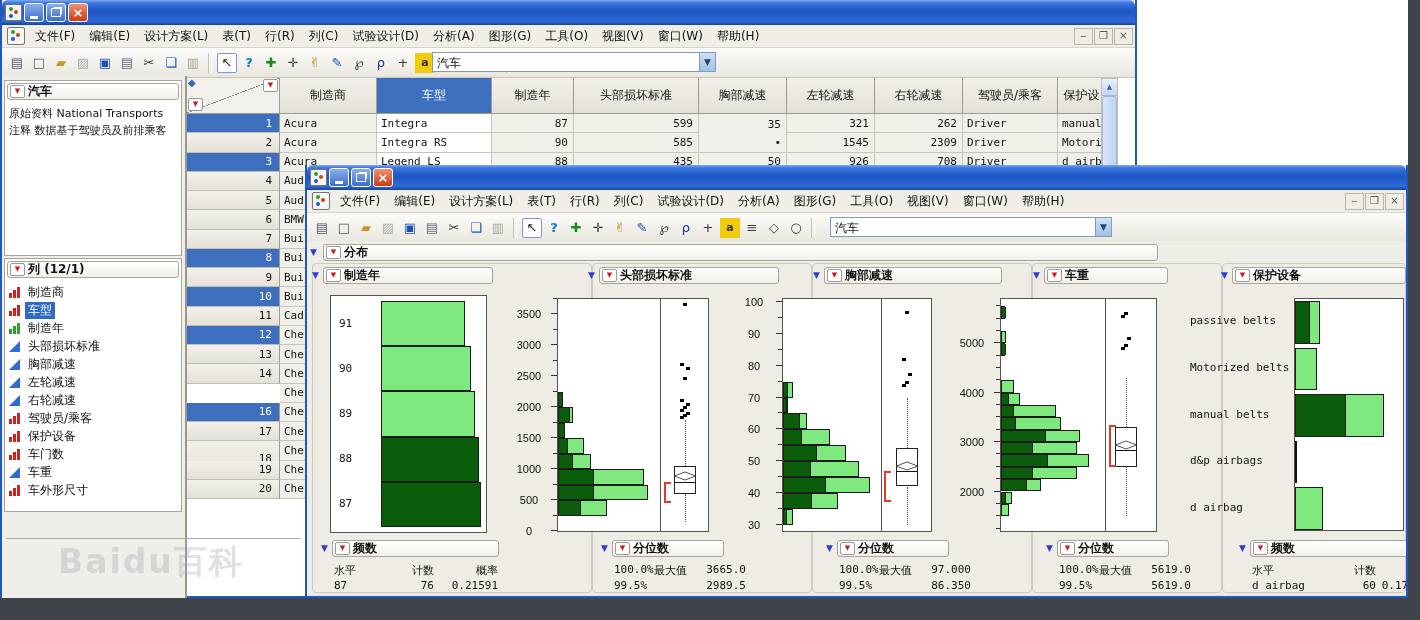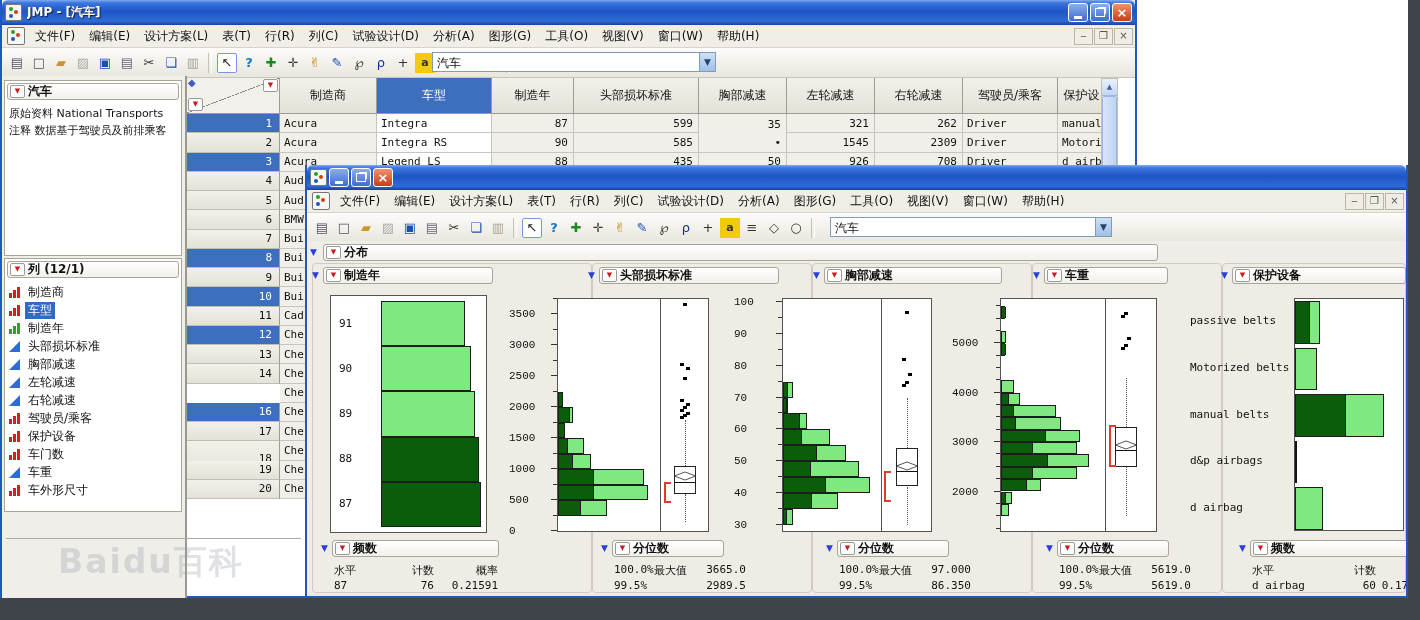--- a/index.html
+++ b/index.html
@@ -73,22 +73,22 @@
   .hcell.selcol{background:#3E6FBF;color:#fff;}
   .rhead{background:linear-gradient(180deg,#F2F0EA,#E4E1D8);border-right:1px solid #9E9B92;border-bottom:1px solid #C0BDB4;
     box-sizing:border-box;display:flex;align-items:center;justify-content:flex-end;padding-right:7px;
     font-family:"DejaVu Sans Mono","Liberation Mono",monospace;font-size:11px;}
   .rhead.sel{background:#3E6FBF;color:#fff;}
 
   
   .panel-box{position:absolute;border:1px solid #CFCBC0;border-radius:4px;background:#EFECE5;box-sizing:border-box;}
   .chart-frame{position:absolute;background:#fff;border:1px solid #55534E;box-sizing:border-box;overflow:hidden;}
   .tick{position:absolute;background:#333;height:1px;}
-  .ticklab{position:absolute;font-family:Liberation Mono, monospace;font-size:11px;
-    text-align:left;transform:translateY(-50%);}
+  .ticklab{position:absolute;font-family:Liberation Sans, sans-serif;font-size:11px;
+    text-align:center;transform:translateY(-50%);}
   .catlab{position:absolute;font-family:"DejaVu Sans Mono","Liberation Mono",monospace;font-size:11px;white-space:nowrap;}
   .hbar{position:absolute;background:#7FE97F;border:1px solid #1c1c1c;box-sizing:border-box;}
   .hbar .dk{position:absolute;left:0;top:0;bottom:0;background:#0B5C0B;border-right:1px solid #1c1c1c;}
   .divline{position:absolute;top:0;bottom:0;width:1px;background:#55534E;}
   .dotline{position:absolute;width:0;border-left:1px dotted #555;}
   .bxbox{position:absolute;background:#fff;border:1px solid #222;box-sizing:border-box;}
   .bxmed{position:absolute;height:1px;background:#111;}
   .bxmean{position:absolute;width:16px;height:16px;border:1px solid #333;transform:scaleY(0.38) rotate(45deg);box-sizing:border-box;}
   .outl{position:absolute;width:4px;height:3px;background:#000;}
   .rbr{position:absolute;border-left:2px solid #E03A2F;width:5px;box-sizing:border-box;}
@@ -106,21 +106,20 @@
 <body>
 
 <div id="screen">
   <div id="desktop">
 
     <div class="win" id="bg-win" style="left:0;top:0;width:1137px;height:598px;z-index:1;">
       <div class="titlebar">
         <span class="jmp-icon">
             <i></i>
           </span>
-        <span class="ttext">JMP - [汽车]</span>
         <span class="tbtn">
             <span class="g-min"></span>
           </span>
         <span class="tbtn">
             <span class="g-rest"></span>
           </span>
         <span class="tbtn close">
             <span class="g-x">×</span>
           </span>
       </div>

